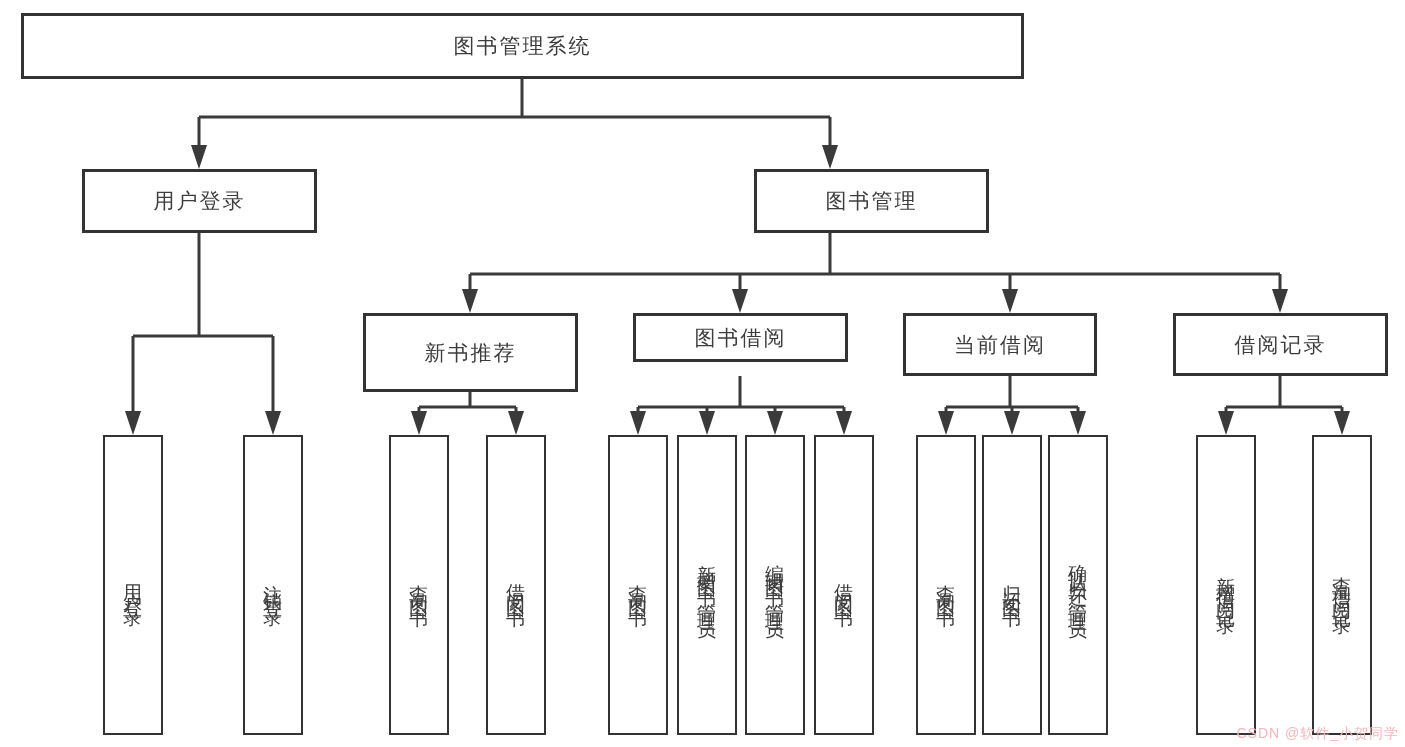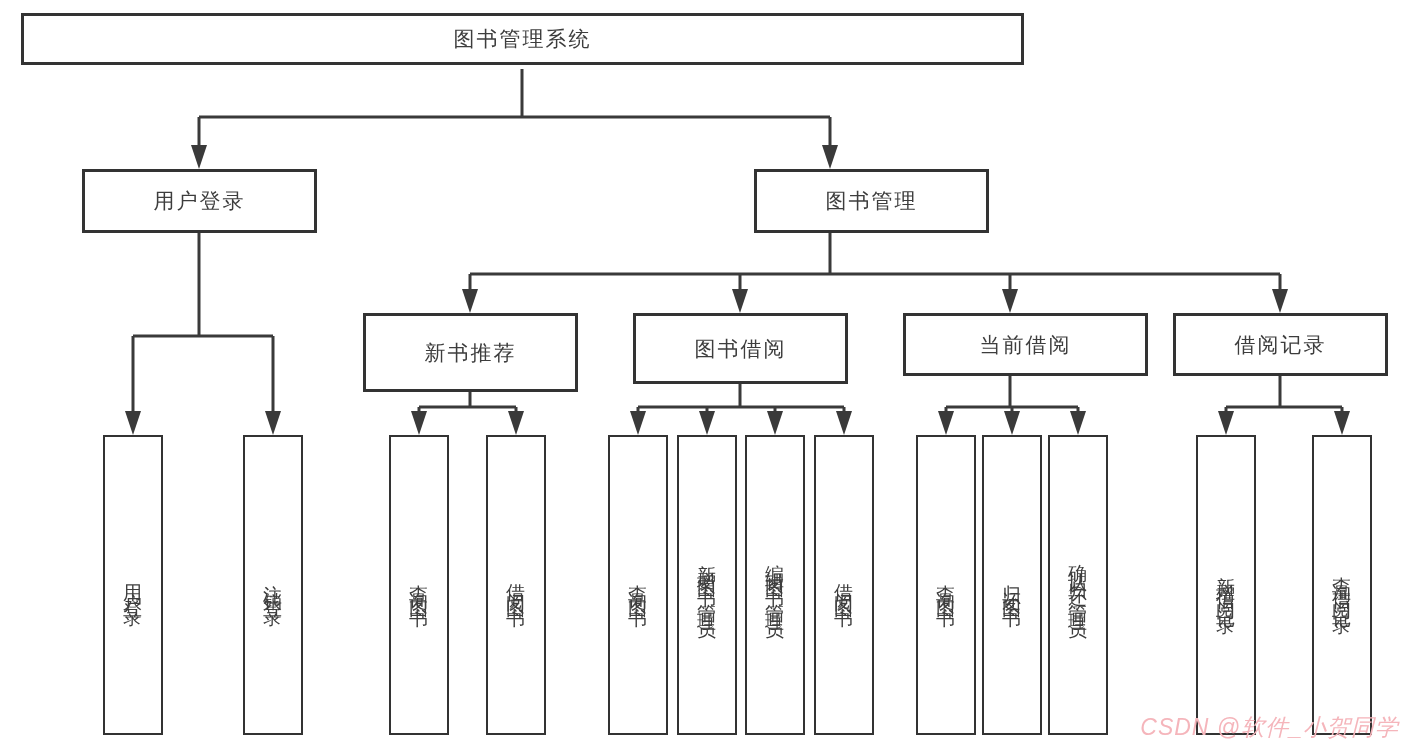--- a/index.html
+++ b/index.html
@@ -61,25 +61,24 @@
     text-orientation: mixed;
     font-size: 19px;
     letter-spacing: 8px;
     line-height: 1;
     white-space: nowrap;
   }
   .watermark {
     position: absolute;
     right: 6px;
     bottom: 4px;
-    font-size: 23px;
+    font-size: 14px;
     letter-spacing: 1px;
     white-space: nowrap;
     pointer-events: none;
-    font-style: italic;
   }
 </style>
 </head>
 <body>
 
 <div class="stage">
 
   <svg class="connectors" viewBox="0 0 1405 747" aria-hidden="true">
 
     <path d="M522 69 V117 M199 117 H830 M199 117 V147 M830 117 V147"></path>
@@ -109,38 +108,38 @@
     <path d="M1010 376 V407 M946 407 H1078 M946 407 V413 M1012 407 V413 M1078 407 V413"></path>
     <polygon points="938,411 954,411 946,435"></polygon>
     <polygon points="1004,411 1020,411 1012,435"></polygon>
     <polygon points="1070,411 1086,411 1078,435"></polygon>
 
     <path d="M1280 376 V407 M1226 407 H1342 M1226 407 V413 M1342 407 V413"></path>
     <polygon points="1218,411 1234,411 1226,435"></polygon>
     <polygon points="1334,411 1350,411 1342,435"></polygon>
   </svg>
 
-  <div class="box root-box" style="left:21px; top:13px; width:1003px; height:52px;">
+  <div class="box root-box" style="left:21px; top:13px; width:1003px; height:66px;">
     <span class="hlabel">图书管理系统</span>
   </div>
 
   <div class="box" style="left:82px; top:169px; width:235px; height:64px;">
     <span class="hlabel">用户登录</span>
   </div>
   <div class="box" style="left:712px; top:169px; width:235px; height:64px;margin-left:42px;">
     <span class="hlabel">图书管理</span>
   </div>
 
   <div class="box" style="left:363px; top:313px; width:215px; height:79px;">
     <span class="hlabel">新书推荐</span>
   </div>
-  <div class="box" style="left:633px; top:313px; width:215px; height:71px;">
+  <div class="box" style="left:633px; top:313px; width:215px; height:49px;">
     <span class="hlabel">图书借阅</span>
   </div>
-  <div class="box" style="left:903px; top:313px; width:245px; height:63px;">
+  <div class="box" style="left:903px; top:313px; width:194px; height:63px;">
     <span class="hlabel">当前借阅</span>
   </div>
   <div class="box" style="left:1173px; top:313px; width:215px; height:63px;">
     <span class="hlabel">借阅记录</span>
   </div>
 
   <div class="box leaf" style="left:103px;">
     <span class="vtext">用户登录</span>
   </div>
   <div class="box leaf" style="left:243px;">

